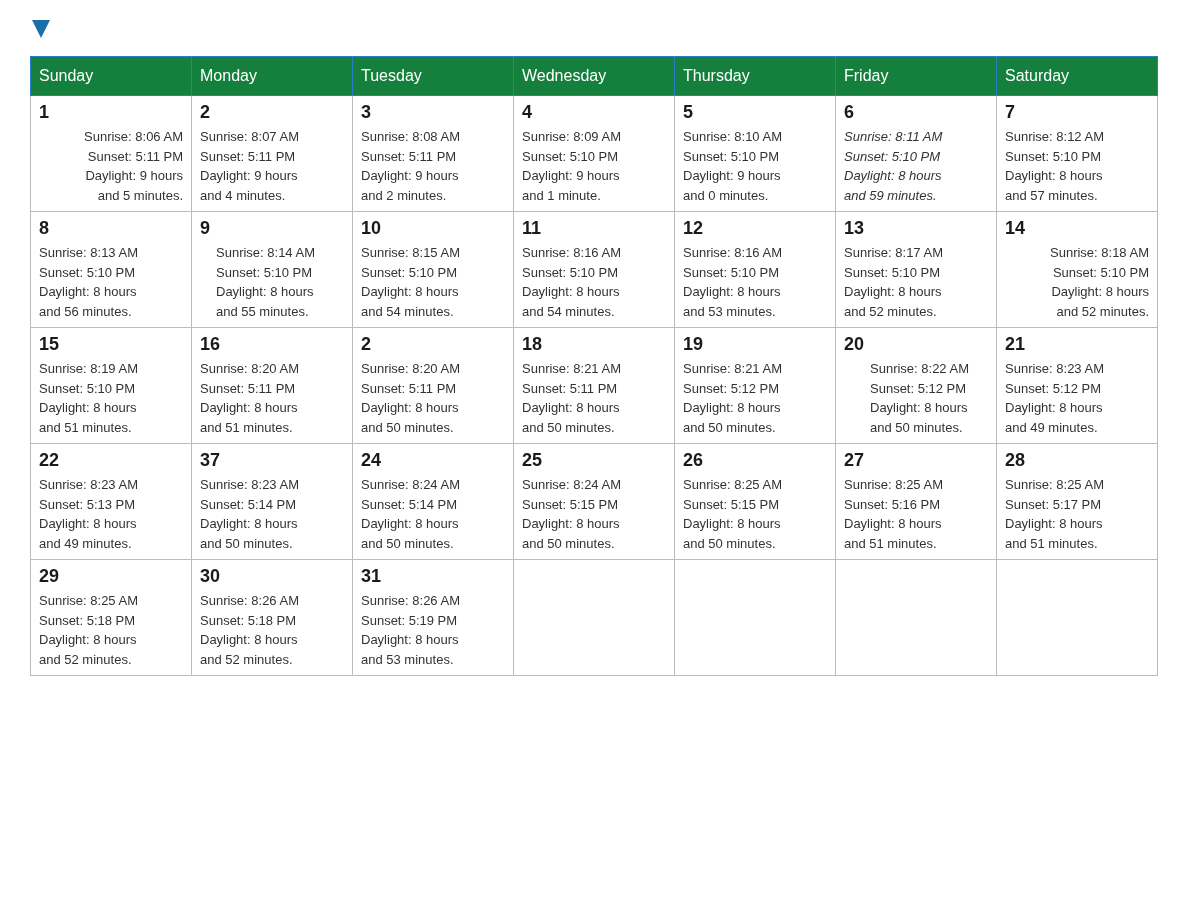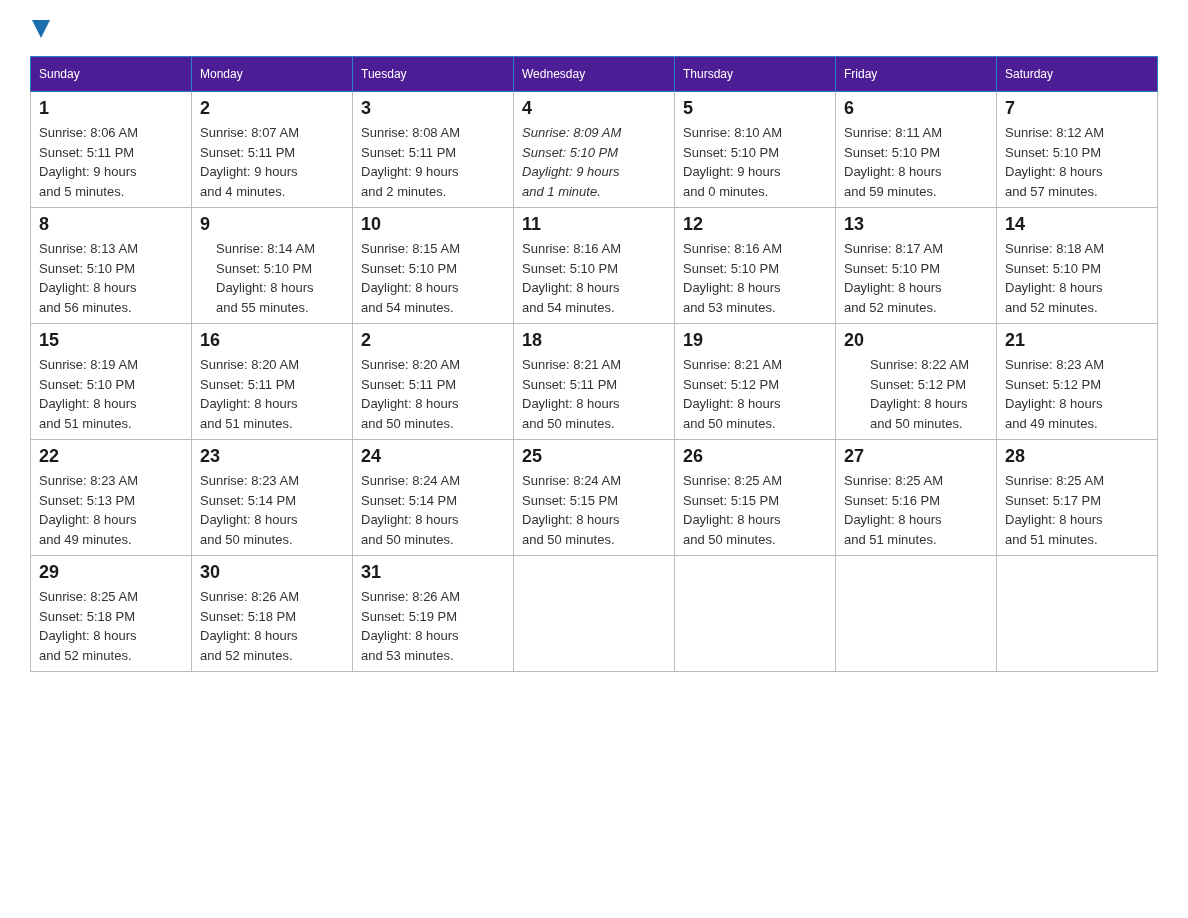--- a/index.html
+++ b/index.html
@@ -53,23 +53,23 @@
       font-size: 22px;
       color: #555;
       font-family: Georgia, serif;
     }
     table {
       width: 100%;
       border-collapse: collapse;
       table-layout: fixed;
     }
     thead th {
-      background-color: #4c1d95;
+      background-color: #15803d;
       color: #fff;
-      font-size: 12px;
+      font-size: 16px;
       font-weight: normal;
       padding: 10px 8px;
       text-align: left;
       border: 1px solid #2a7dc9;
     }
     tbody td {
       border: 1px solid #bbb;
       vertical-align: top;
       padding: 6px 8px;
       font-size: 13px;
@@ -132,56 +132,56 @@
         <th>Wednesday</th>
         <th>Thursday</th>
         <th>Friday</th>
         <th>Saturday</th>
       </tr>
   </thead>
   <tbody id="calendar-body">
       <tr>
         <td>
           <span class="day-num">1</span>
-          <div class="day-info" style="white-space: pre-line;">Sunrise: 8:06 AM
+          <div class="day-info" style="white-space: pre-line; text-align: right;">Sunrise: 8:06 AM
 Sunset: 5:11 PM
 Daylight: 9 hours
 and 5 minutes.</div>
         </td>
         <td>
           <span class="day-num">2</span>
           <div class="day-info" style="white-space: pre-line;">Sunrise: 8:07 AM
 Sunset: 5:11 PM
 Daylight: 9 hours
 and 4 minutes.</div>
         </td>
         <td>
           <span class="day-num">3</span>
           <div class="day-info" style="white-space: pre-line;">Sunrise: 8:08 AM
 Sunset: 5:11 PM
 Daylight: 9 hours
 and 2 minutes.</div>
         </td>
         <td>
           <span class="day-num">4</span>
-          <div class="day-info" style="white-space: pre-line; font-style: italic;">Sunrise: 8:09 AM
+          <div class="day-info" style="white-space: pre-line;">Sunrise: 8:09 AM
 Sunset: 5:10 PM
 Daylight: 9 hours
 and 1 minute.</div>
         </td>
         <td>
           <span class="day-num">5</span>
           <div class="day-info" style="white-space: pre-line;">Sunrise: 8:10 AM
 Sunset: 5:10 PM
 Daylight: 9 hours
 and 0 minutes.</div>
         </td>
         <td>
           <span class="day-num">6</span>
-          <div class="day-info" style="white-space: pre-line;">Sunrise: 8:11 AM
+          <div class="day-info" style="white-space: pre-line; font-style: italic;">Sunrise: 8:11 AM
 Sunset: 5:10 PM
 Daylight: 8 hours
 and 59 minutes.</div>
         </td>
         <td>
           <span class="day-num">7</span>
           <div class="day-info" style="white-space: pre-line;">Sunrise: 8:12 AM
 Sunset: 5:10 PM
 Daylight: 8 hours
 and 57 minutes.</div>
@@ -225,21 +225,21 @@
         </td>
         <td>
           <span class="day-num">13</span>
           <div class="day-info" style="white-space: pre-line;">Sunrise: 8:17 AM
 Sunset: 5:10 PM
 Daylight: 8 hours
 and 52 minutes.</div>
         </td>
         <td>
           <span class="day-num">14</span>
-          <div class="day-info" style="white-space: pre-line;">Sunrise: 8:18 AM
+          <div class="day-info" style="white-space: pre-line; text-align: right;">Sunrise: 8:18 AM
 Sunset: 5:10 PM
 Daylight: 8 hours
 and 52 minutes.</div>
         </td>
       </tr>
       <tr>
         <td>
           <span class="day-num">15</span>
           <div class="day-info" style="white-space: pre-line;">Sunrise: 8:19 AM
 Sunset: 5:10 PM
@@ -291,21 +291,21 @@
       </tr>
       <tr>
         <td>
           <span class="day-num">22</span>
           <div class="day-info" style="white-space: pre-line;">Sunrise: 8:23 AM
 Sunset: 5:13 PM
 Daylight: 8 hours
 and 49 minutes.</div>
         </td>
         <td>
-          <span class="day-num">23</span>
+          <span class="day-num">37</span>
           <div class="day-info" style="white-space: pre-line;">Sunrise: 8:23 AM
 Sunset: 5:14 PM
 Daylight: 8 hours
 and 50 minutes.</div>
         </td>
         <td>
           <span class="day-num">24</span>
           <div class="day-info" style="white-space: pre-line;">Sunrise: 8:24 AM
 Sunset: 5:14 PM
 Daylight: 8 hours

